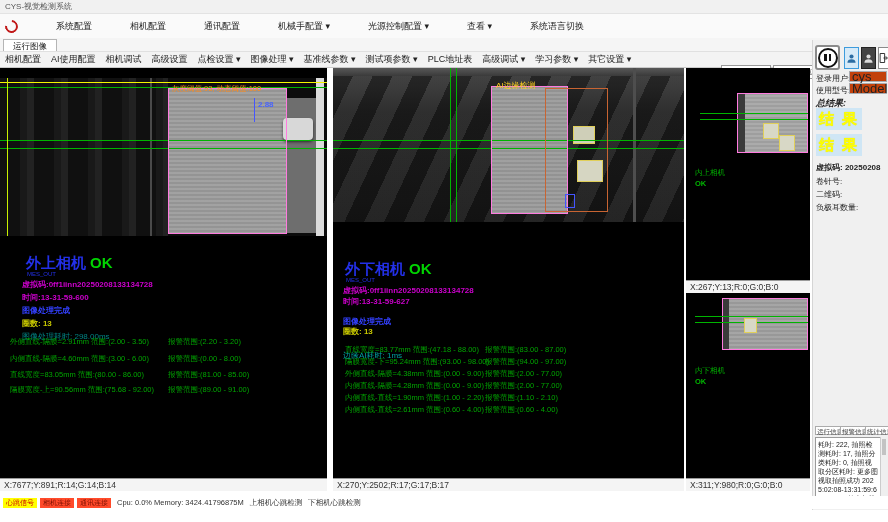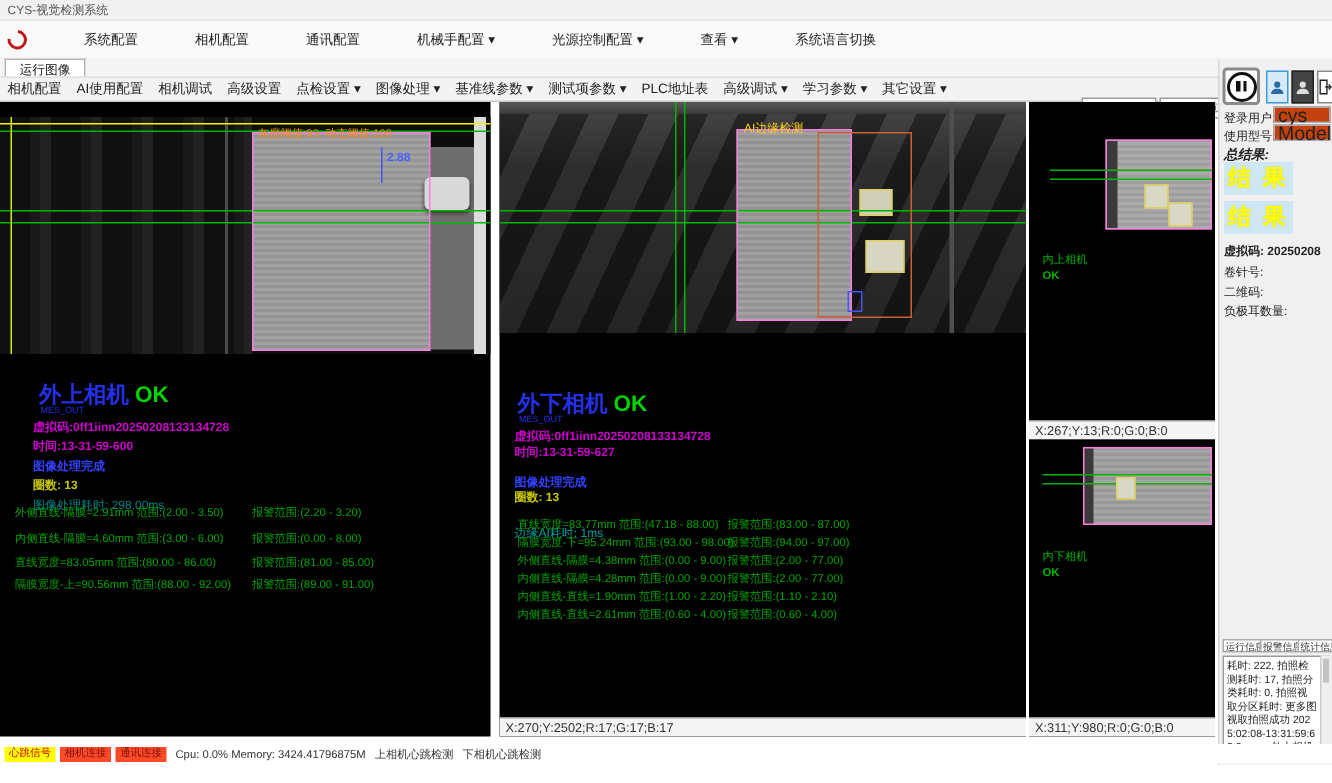--- a/index.html
+++ b/index.html
@@ -143,22 +143,23 @@
     <span class="r-done" style="left:22px;top:237px;">图像处理完成</span>
     <span class="r-count" style="left:22px;top:250px;">圈数: 13</span>
     <span class="r-elapsed" style="left:22px;top:263px;">图像处理耗时: 298.00ms</span>
 
     <span class="meas" style="left:10px;top:269px;">外侧直线-隔膜=2.91mm 范围:(2.00 - 3.50)</span>
     <span class="meas" style="left:168px;top:269px;">报警范围:(2.20 - 3.20)</span>
     <span class="meas" style="left:10px;top:286px;">内侧直线-隔膜=4.60mm 范围:(3.00 - 6.00)</span>
     <span class="meas" style="left:168px;top:286px;">报警范围:(0.00 - 8.00)</span>
     <span class="meas" style="left:10px;top:302px;">直线宽度=83.05mm 范围:(80.00 - 86.00)</span>
     <span class="meas" style="left:168px;top:302px;">报警范围:(81.00 - 85.00)</span>
-    <span class="meas" style="left:10px;top:317px;">隔膜宽度-上=90.56mm 范围:(88.00 - 92.00)</span>
+    <span class="meas" style="left:10px;top:317px;">隔膜宽度-上=90.56mm 范围:(75.68 - 92.00)</span>
     <span class="meas" style="left:168px;top:317px;">报警范围:(89.00 - 91.00)</span>
+    <div class="coordbar">X:7677;Y:891;R:14;G:14;B:14</div>
   </div>
 
   <div class="view abs" style="left:333px;top:68px;width:351px;height:423px;">
     <div class="abs" style="left:0;top:0;width:351px;height:154px;background:linear-gradient(180deg,#585858 0,#3a3a3a 8px,#262626 45px,#1c1c1c 100%);">
       <div class="abs" style="left:0;top:8px;width:351px;height:146px;background:repeating-linear-gradient(115deg,rgba(0,0,0,.35) 0 18px,rgba(255,255,255,.04) 18px 36px);"></div>
       <div class="abs" style="left:300px;top:0;width:3px;height:154px;background:#4e4e4e;"></div>
       <div class="abs" style="left:158px;top:18px;width:77px;height:128px;background:#9a9a9a;background-image:repeating-linear-gradient(0deg,rgba(255,255,255,.06) 0 2px,rgba(0,0,0,.05) 2px 4px);"></div>
       <div class="abs" style="left:240px;top:58px;width:22px;height:18px;background:#cfcfb8;border:1px solid #e0cf5a;box-sizing:border-box;"></div>
       <div class="abs" style="left:244px;top:92px;width:26px;height:22px;background:#d6d6c2;border:1px solid #e0cf5a;box-sizing:border-box;"></div>
       <div class="hline g" style="left:0;top:72px;width:351px;"></div>

